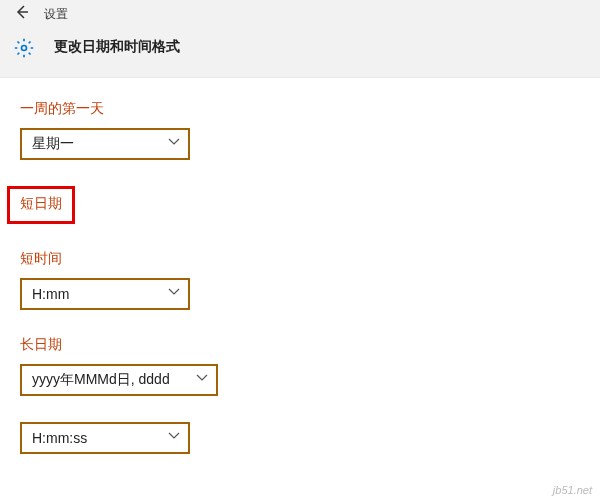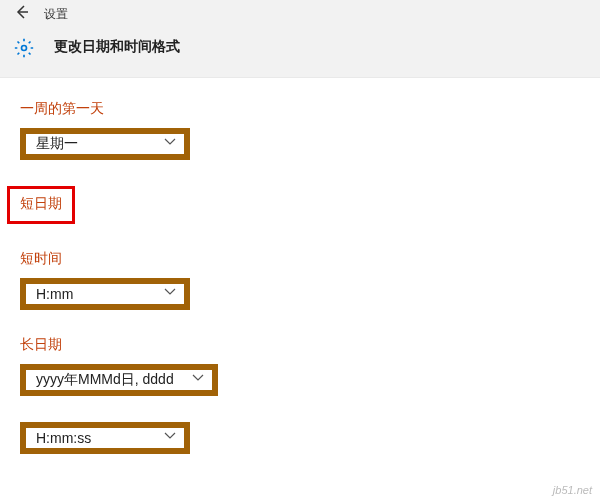--- a/index.html
+++ b/index.html
@@ -62,21 +62,21 @@
     .field-label {
       font-size: 14px;
       color: #c2410c;
       margin-bottom: 10px;
       display: block;
     }
     .dropdown {
       display: flex;
       align-items: center;
       justify-content: space-between;
-      border: 6px solid #a16207;
+      border: 2px solid #a16207;
       background: #fff;
       height: 32px;
       padding: 0 8px 0 10px;
       cursor: pointer;
       min-width: 150px;
     }
     .dropdown.w170 { width: 170px; }
     .dropdown.w198 { width: 198px; }
     .dropdown-value {
       font-size: 14px;

